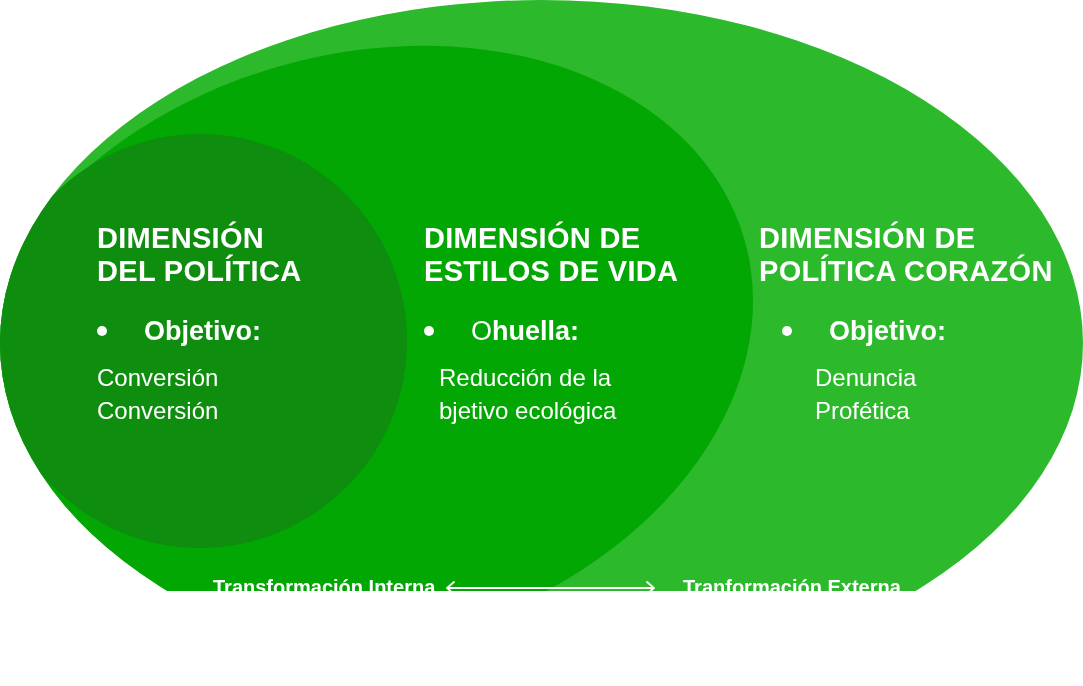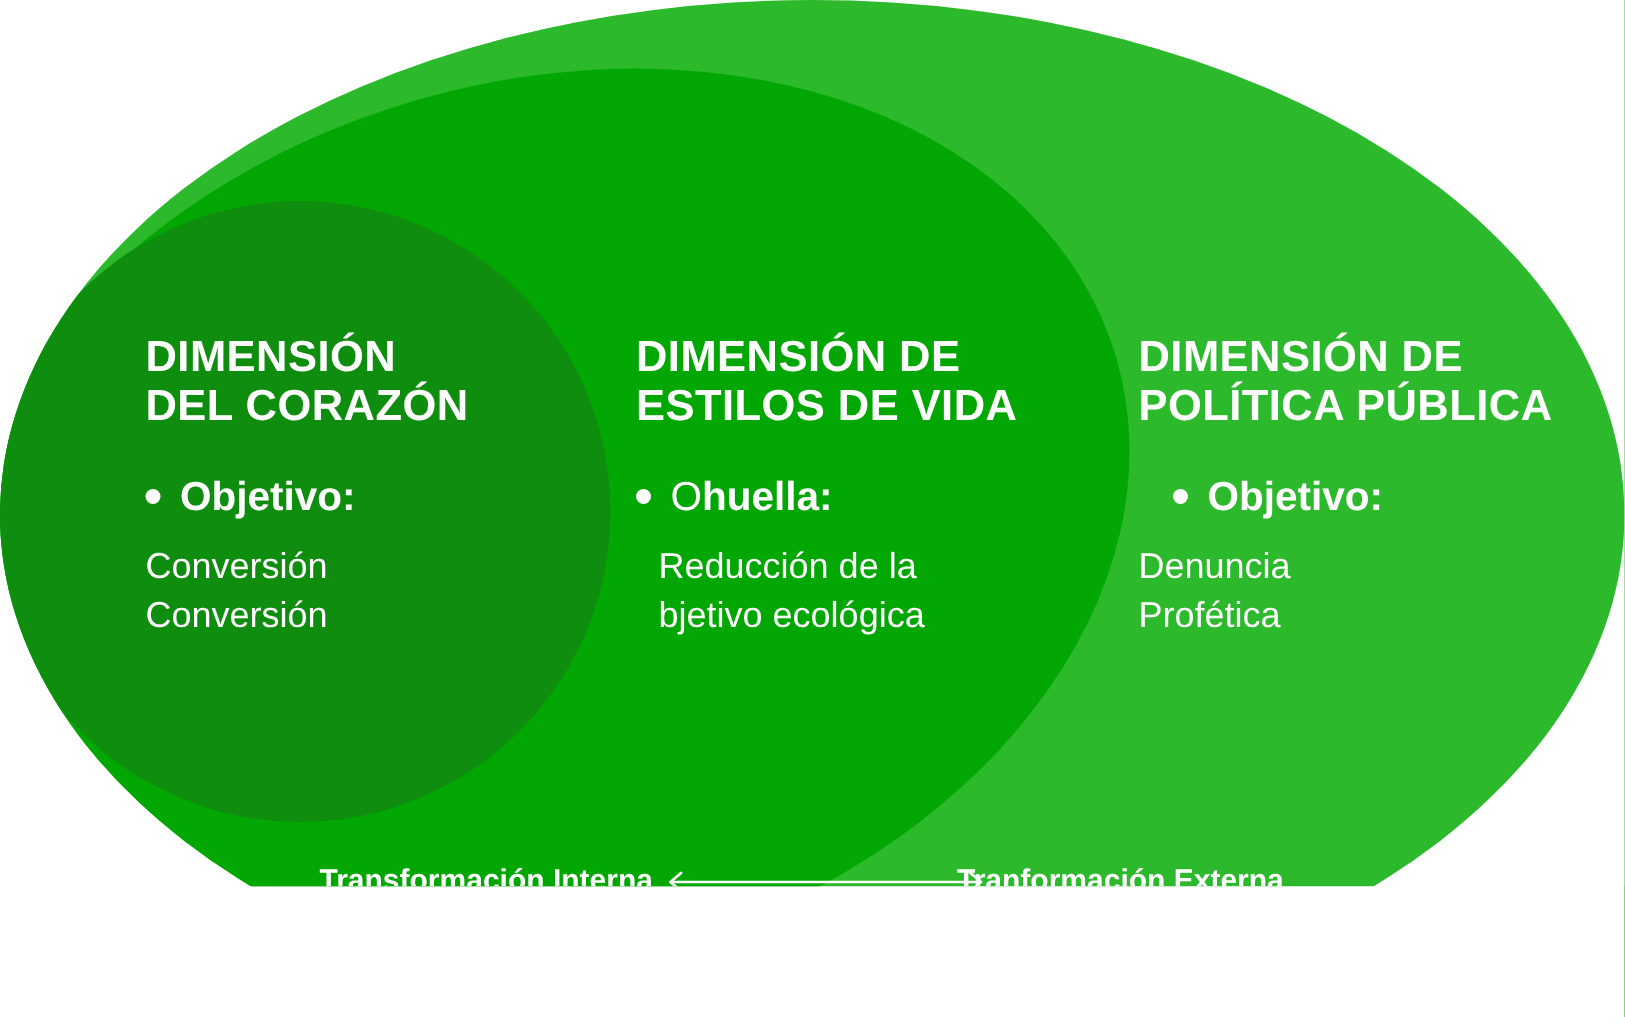--- a/index.html
+++ b/index.html
@@ -45,20 +45,21 @@
     line-height: 33px;
     font-weight: 700;
     letter-spacing: 0.3px;
     white-space: nowrap;
   }
   .bullet-row {
     display: flex;
     align-items: center;
     margin-top: 28px;
     white-space: nowrap;
+    gap: 24px;
   }
   .bullet-dot {
     width: 10px; height: 10px;
     border-radius: 50%;
     background: #ffffff;
     flex: 0 0 auto;
     margin-right: 13px;
   }
   .bullet-label {
     font-size: 27px;
@@ -74,61 +75,61 @@
     white-space: nowrap;
   }
   #section-corazon { left: 97px;  top: 222px; }
   #section-corazon .objective-text { }
 
   #section-estilos { left: 424px; top: 222px; }
   #section-estilos .objective-text { margin-left: 15px; }
 
   #section-politica { left: 759px; top: 222px; }
   #section-politica .bullet-row { margin-left: 23px; }
-  #section-politica .objective-text { }
+  #section-politica .objective-text { margin-left: 56px; }
 
   
   .axis-row {
     position: absolute;
     left: 0; top: 574px;
     width: 100%;
     height: 30px;
     color: #ffffff;
     padding-left: 12px;
   }
   .axis-label {
     position: absolute;
     top: 0;
     font-size: 20px;
     line-height: 26px;
     font-weight: 600;
     white-space: nowrap;
   }
   .axis-label-left  { left: 213px; }
-  .axis-label-right { left: 638px; }
+  .axis-label-right { left: 683px; }
   .axis-arrow {
     position: absolute;
     left: 443px; top: 5px;
   }
 </style>
 </head>
 <body>
 
 <div class="canvas">
 
   <div class="ellipse-outer" style="background: rgb(44, 185, 44);">
 
     <div class="ellipse-middle" style="background: rgb(3, 167, 3);"></div>
 
     <div class="circle-inner" style="background: rgb(14, 141, 14);"></div>
 
     <div class="section" id="section-corazon">
       <div class="section-heading">
         <div>DIMENSIÓN</div>
-        <div>DEL CORAZÓN</div>
+        <div>DEL POLÍTICA</div>
       </div>
       <div class="bullet-row">
         <span class="bullet-dot"></span>
         <span class="bullet-label"><span class="light"></span><span class="bold">Objetivo:</span></span>
       </div>
       <div class="objective-text">
         <div>Conversión</div>
         <div>Conversión</div>
       </div>
     </div>
@@ -144,21 +145,21 @@
       </div>
       <div class="objective-text">
         <div>Reducción de la</div>
         <div>bjetivo ecológica</div>
       </div>
     </div>
 
     <div class="section" id="section-politica">
       <div class="section-heading">
         <div>DIMENSIÓN DE</div>
-        <div>POLÍTICA PÚBLICA</div>
+        <div>POLÍTICA CORAZÓN</div>
       </div>
       <div class="bullet-row">
         <span class="bullet-dot"></span>
         <span class="bullet-label"><span class="light"></span><span class="bold">Objetivo:</span></span>
       </div>
       <div class="objective-text">
         <div>Denuncia</div>
         <div>Profética</div>
       </div>
     </div>

